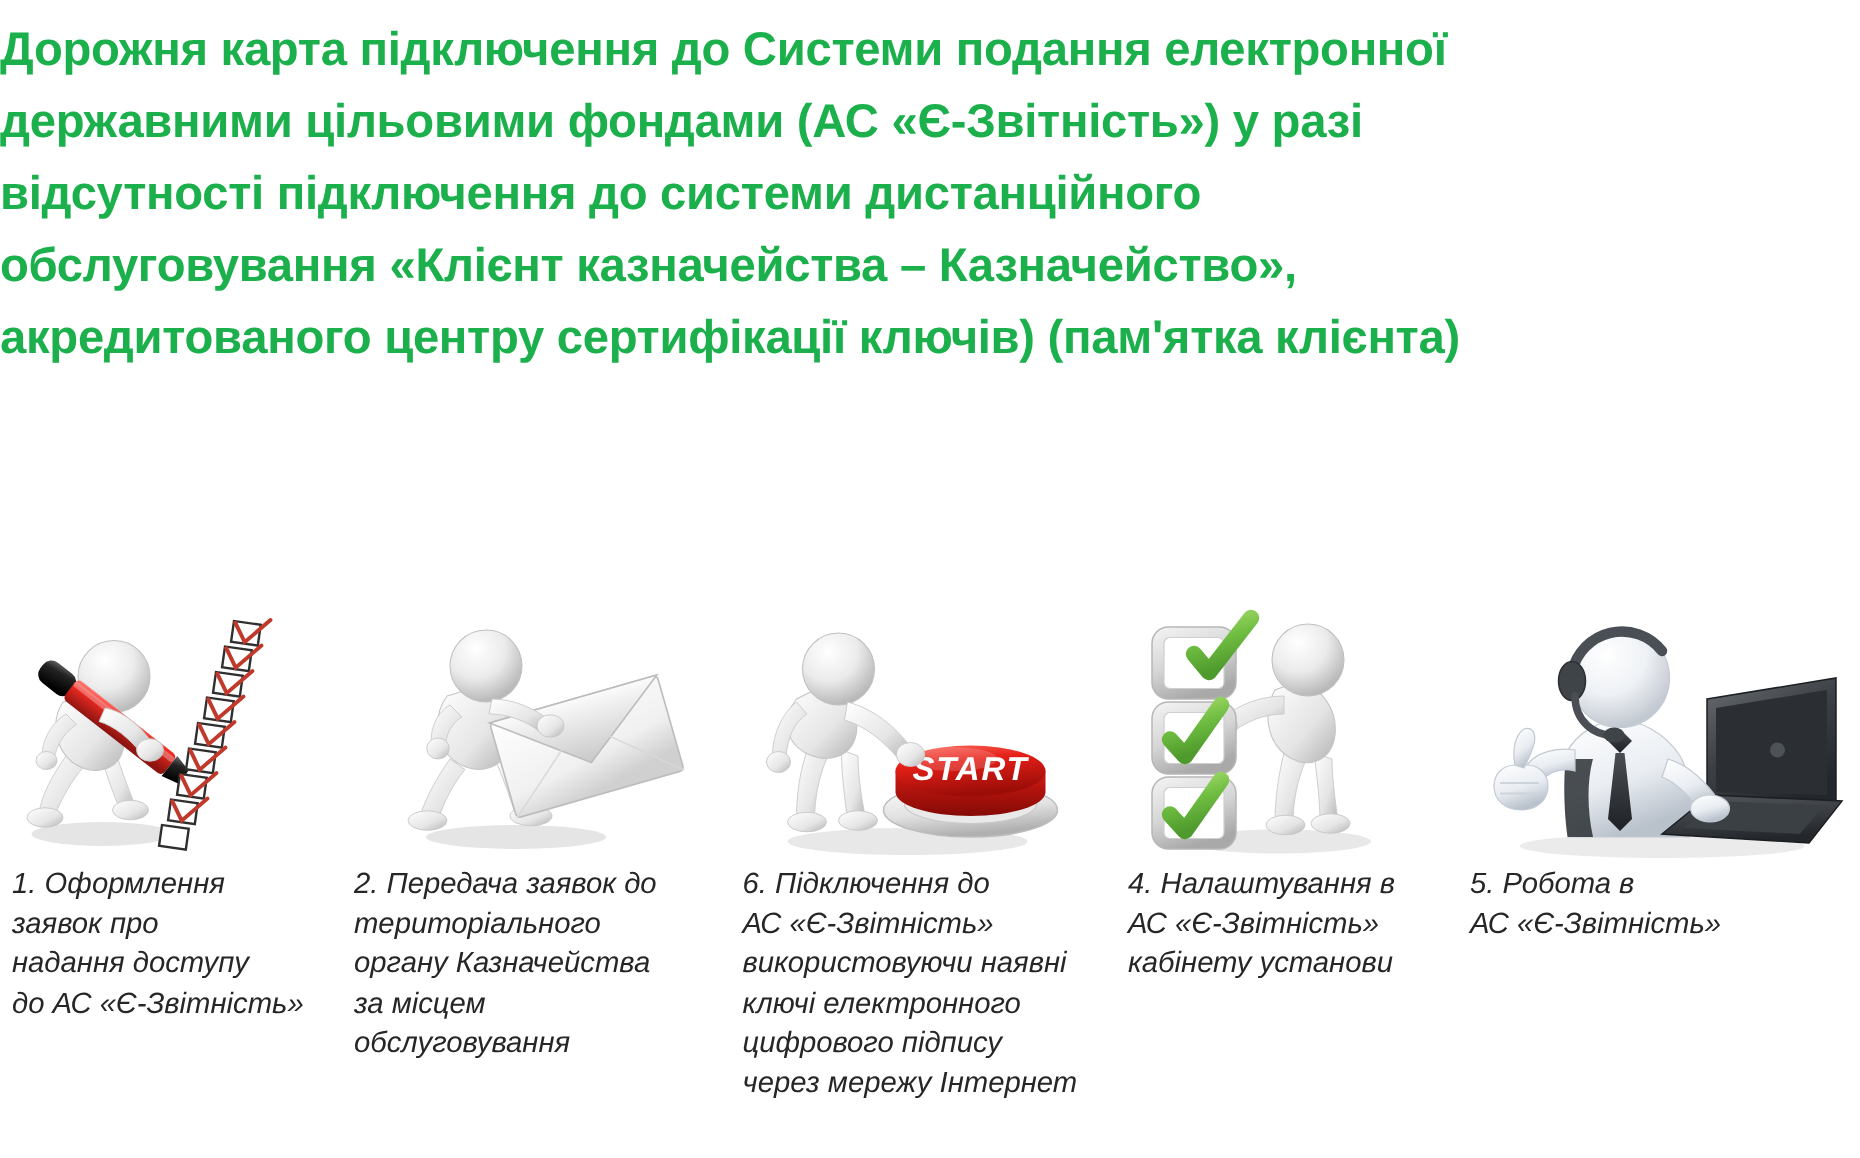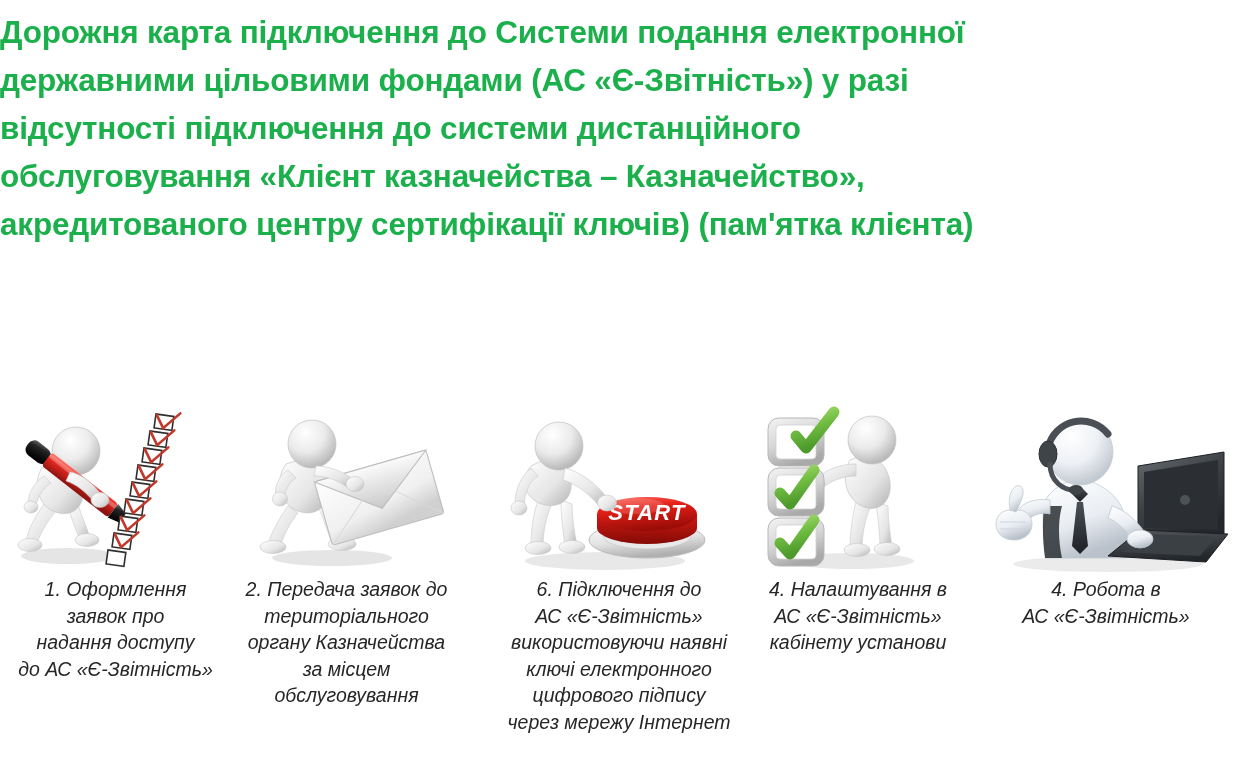--- a/index.html
+++ b/index.html
@@ -53,30 +53,29 @@
     left: 0;
     top: 0;
     width: 100%;
     height: 170px;
   }
   .caption {
     position: absolute;
     left: 0;
     top: 170px;
     width: 100%;
-    text-align: center;
     color: #262626;
     font-size: 19.5px;
     line-height: 26.5px;
     white-space: pre-line;
   }
 
   
   #step-1 { left: 8px;    width: 215px; }
-  #step-2 { left: 224px;  width: 245px; }
+  #step-2 { left: 236px;  width: 245px; }
   #step-3 { left: 495px;  width: 248px; }
   #step-4 { left: 752px;  width: 212px; }
   #step-5 { left: 980px;  width: 252px; }
 
   svg { display: block; overflow: visible; }
 </style>
 </head>
 <body>
 
 <div id="title-block">
@@ -434,17 +433,17 @@
           <path d="M164,66 L238,54 L238,124 L164,122 Z" fill="#2b2f33"></path>
           <circle cx="205" cy="94" r="5" fill="#4d5257"></circle>
           <path d="M128,150 L160,124 L248,128 L226,156 Z" fill="url(#s5lapBase)" stroke="#1c1f22" stroke-width="1"></path>
           <path d="M142,146 L164,128 L236,131 L220,150 Z" fill="#3b4045"></path>
         </g>
 
         <path d="M132,100 C146,104 158,116 166,128 L154,136 C146,124 138,116 128,112 Z" fill="url(#s5body)" stroke="#c3cad3" stroke-width="0.8"></path>
         <ellipse cx="160" cy="133" rx="13" ry="9" fill="url(#s5body)" stroke="#c3cad3" stroke-width="0.8"></ellipse>
       </svg>
     </div>
-    <div class="caption">4.  Робота в
+    <div class="caption">5.  Робота в
 АС «Є-Звітність»</div>
   </div>
 
 </div>
 
 </body></html>

